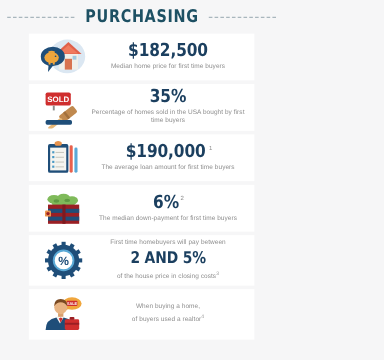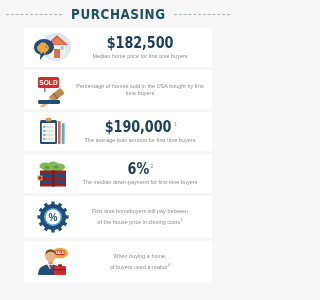--- a/index.html
+++ b/index.html
@@ -144,20 +144,23 @@
         <rect x="12" y="15" width="1.6" height="4" fill="#8c8c8c"></rect>
         <g transform="rotate(-38 24 22)">
           <rect x="17" y="19" width="15" height="7" rx="1.6" fill="#c0894f"></rect>
           <rect x="22" y="19" width="2" height="7" fill="#a2703c"></rect>
           <rect x="4" y="21" width="14" height="3" rx="1.4" fill="#e8b877"></rect>
         </g>
         <rect x="6" y="27" width="22" height="4" rx="1.4" fill="#1f4e79"></rect>
       </svg>
     </div>
     <div class="card-text">
+      <div>
+        <span class="stat">35%</span>
+      </div>
       <div class="caption">Percentage of homes sold in the USA bought by first time buyers</div>
     </div>
   </div>
 
   <div class="card">
     <div class="icon-wrap">
       <svg width="42" height="34" viewBox="0 0 42 34">
         <rect x="26" y="6" width="2.6" height="23" rx="1.2" fill="#e8604c"></rect>
         <rect x="30" y="8" width="2.6" height="21" rx="1.2" fill="#5aa9d6"></rect>
         <rect x="8" y="5" width="17" height="24" rx="1.6" fill="#1f4e79"></rect>
@@ -236,20 +239,23 @@
             <rect x="-1.7" y="-15.5" width="3.4" height="4" transform="rotate(330)"></rect>
           </g>
         </g>
         <circle cx="21" cy="17" r="9" fill="#5aa9d6"></circle>
         <circle cx="21" cy="17" r="7.4" fill="#ffffff"></circle>
         <text x="21" y="21" font-family="Liberation Sans, sans-serif" font-size="10" font-weight="bold" fill="#1f4e79" text-anchor="middle">%</text>
       </svg>
     </div>
     <div class="card-text">
       <div class="caption pre">First time homebuyers will pay between</div>
+      <div>
+        <span class="stat small">2 AND 5%</span>
+      </div>
       <div class="caption"><span>of the house price in closing costs</span><span class="inline-sup">3</span></div>
     </div>
   </div>
 
   <div class="card tall">
     <div class="icon-wrap">
       <svg width="42" height="34" viewBox="0 0 42 34">
         <ellipse cx="28" cy="8" rx="8" ry="5.2" fill="#f0a63c"></ellipse>
         <polygon points="22,11 20,15 25,12.5" fill="#f0a63c"></polygon>
         <rect x="23.5" y="5.6" width="9" height="4.4" rx="0.8" fill="#cf2e2e"></rect>

